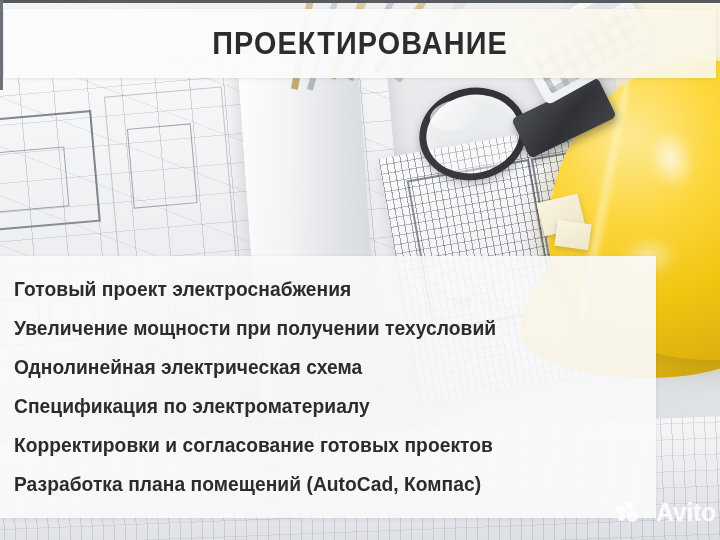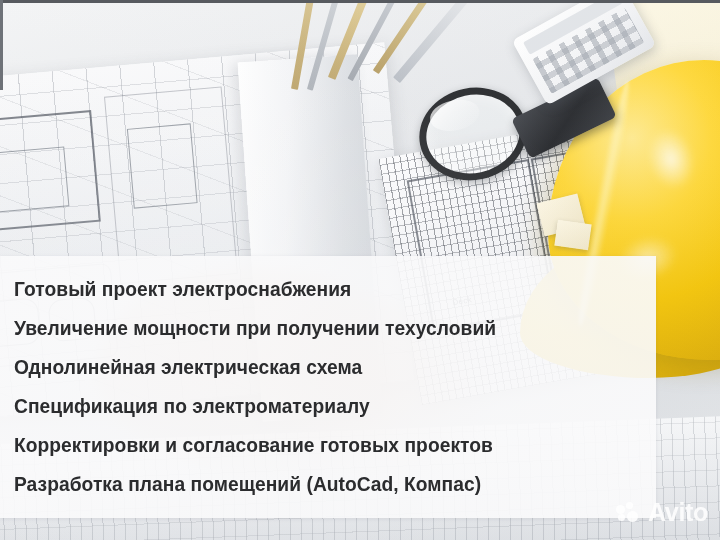--- a/index.html
+++ b/index.html
@@ -372,21 +372,21 @@
     transform-origin: left center;
   }
 
   
   .avito {
     position: absolute;
     left: 616px;
     top: 500px;
     display: flex;
     align-items: center;
-    gap: 8px;
+    gap: 16px;
     opacity: .88;
   }
   .avito-mark {
     position: relative;
     width: 24px;
     height: 22px;
   }
   .avito-mark i {
     position: absolute;
     display: block;
@@ -475,20 +475,23 @@
     <div class="calculator">
       <div class="calc-screen"></div>
       <div class="calc-keys"></div>
     </div>
 
     <div class="photo-haze"></div>
     <div class="edge-top"></div>
     <div class="edge-left"></div>
   </div>
 
+  <div class="title-band">
+    <div class="title-text">ПРОЕКТИРОВАНИЕ</div>
+  </div>
 
   <div class="list-panel">
     <div class="list-line">Готовый проект электроснабжения</div>
     <div class="list-line">Увеличение мощности при получении техусловий</div>
     <div class="list-line">Однолинейная электрическая схема</div>
     <div class="list-line">Спецификация по электроматериалу</div>
     <div class="list-line">Корректировки и согласование готовых проектов</div>
     <div class="list-line">Разработка плана помещений (AutoCad, Компас)</div>
   </div>
 

